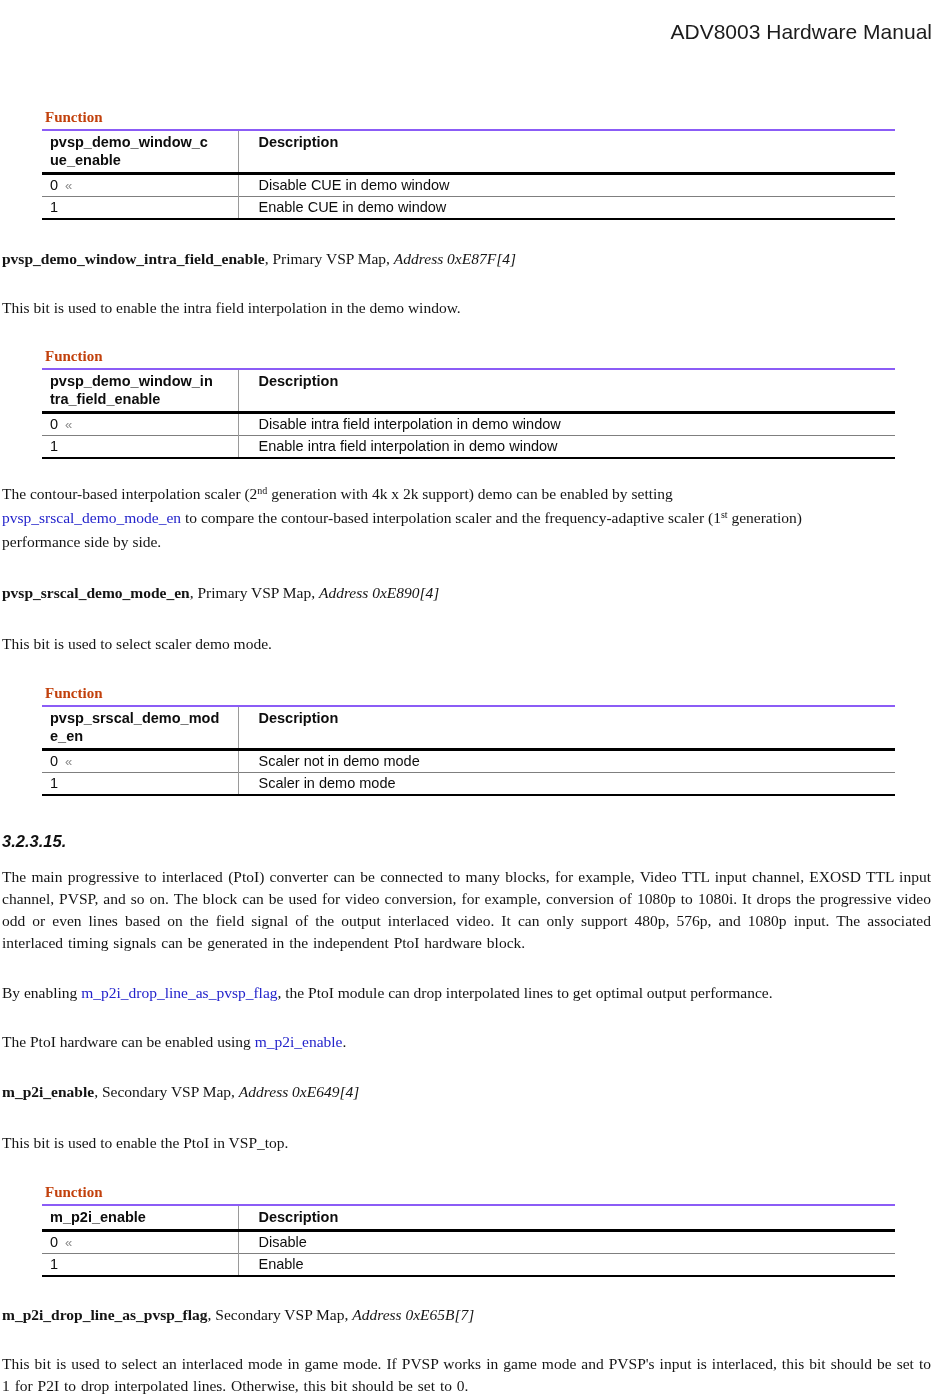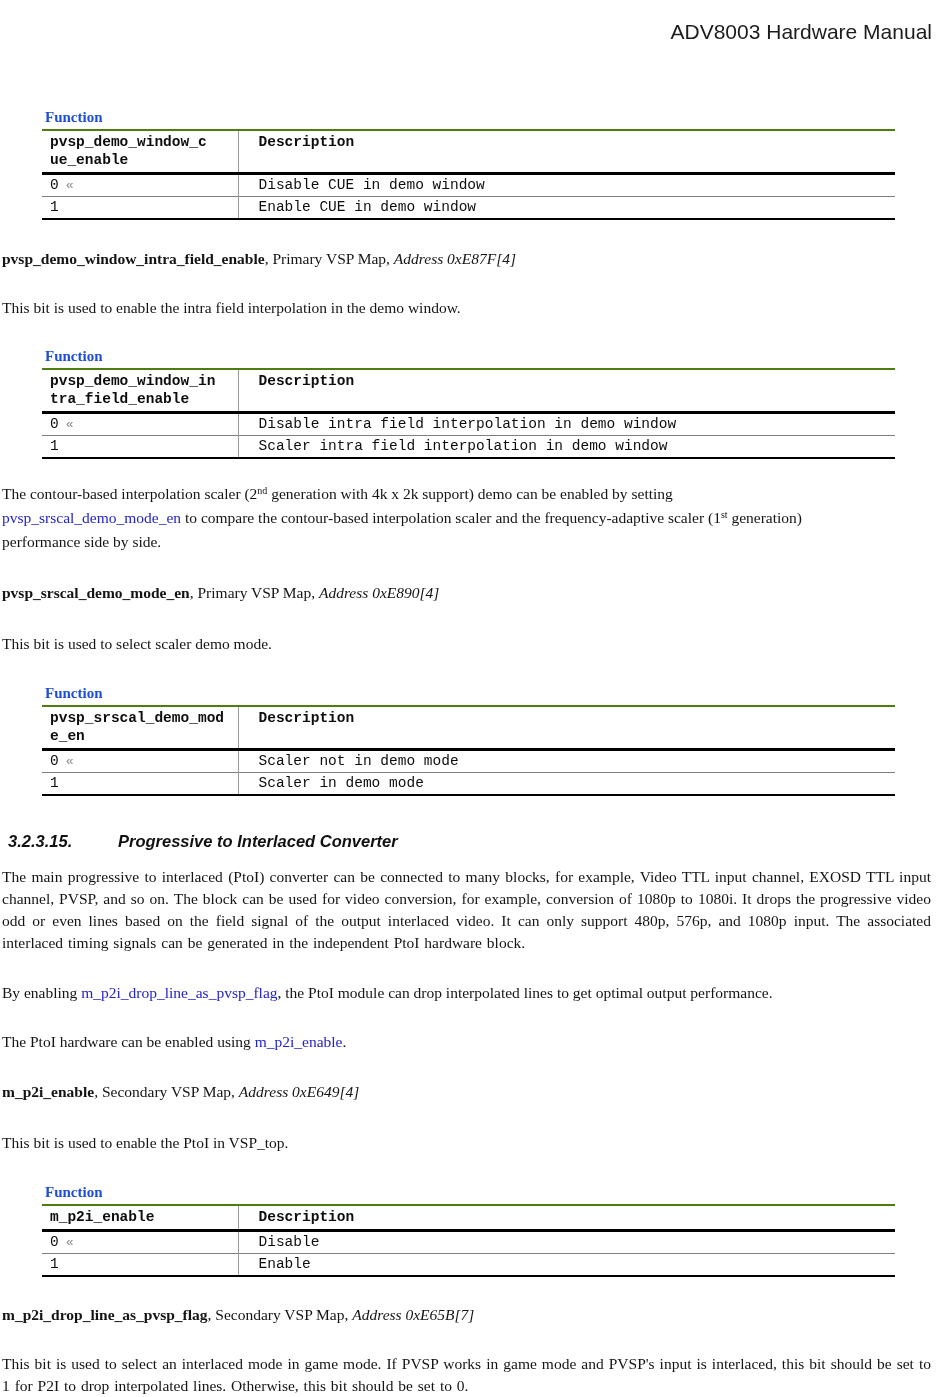--- a/index.html
+++ b/index.html
@@ -19,35 +19,35 @@
   }
   .lead{white-space:nowrap;}
   .prewrap{white-space:pre-wrap;}
   .just{text-align:justify;word-spacing:1px;}
   .seg-b{font-weight:bold;}
   .seg-i{font-style:italic;}
   .seg-link{color:var(--link-color,#2323cb);}
   .seg-sup{font-size:10px;position:relative;top:-5px;}
   
   .section-heading{
-    margin:0;padding-left:8px;display:flex;
+    margin:0;padding-left:2px;display:flex;
     font-family:"Liberation Sans", sans-serif;font-style:italic;font-weight:bold;
     font-size:16.5px;color:#111;line-height:19px;
   }
   .sec-num{width:110px;flex:0 0 110px;}
   
   .table-block{margin-left:42px;width:853px;}
   .tbl-label{
-    font-weight:bold;font-size:15px;color:#1d4ed8;
+    font-weight:bold;font-size:15px;color:#c2410c;
     padding-left:3px;margin-bottom:3px;line-height:18px;
   }
   table.reg-table{
     border-collapse:collapse;width:853px;table-layout:fixed;
-    font-family:Liberation Mono, monospace;font-size:14.5px;color:#0d0d0d;
-    border-top:2px solid #4d7c0f;border-bottom:2px solid #000;
+    font-family:Liberation Sans, sans-serif;font-size:14.5px;color:#0d0d0d;
+    border-top:2px solid #8b5cf6;border-bottom:2px solid #000;
   }
   table.reg-table col.c1{width:196px;}
   table.reg-table th{
     text-align:left;font-weight:bold;vertical-align:top;
     padding:2px 8px 3px 8px;line-height:18px;white-space:pre-line;
     border-bottom:3px solid #000;
   }
   table.reg-table td{
     padding:1px 8px;height:19px;line-height:18px;vertical-align:top;
   }
@@ -123,21 +123,21 @@
         <th class="desc">Description</th>
       </tr>
     </thead>
     <tbody>
       <tr>
         <td class="val"><span>0</span><span class="marker">«</span></td>
         <td class="desc">Disable intra field interpolation in demo window</td>
       </tr>
       <tr>
         <td class="val"><span>1</span></td>
-        <td class="desc">Scaler intra field interpolation in demo window</td>
+        <td class="desc">Enable intra field interpolation in demo window</td>
       </tr>
     </tbody>
   </table>
 </section>
 
 <p class="body-text prewrap" id="para-contour"><span>The contour-based interpolation scaler (2</span><span class="seg-sup">nd</span><span> generation with 4k x 2k support) demo can be enabled by setting
 </span><span class="seg-link">pvsp_srscal_demo_mode_en</span><span> to compare the contour-based interpolation scaler and the frequency-adaptive scaler (1</span><span class="seg-sup">st</span><span> generation)
 performance side by side.</span></p>
 
 <p class="lead" id="lead2"><span class="seg-b">pvsp_srscal_demo_mode_en</span><span>, Primary VSP Map, </span><span class="seg-i">Address 0xE890[4]</span></p>
@@ -165,21 +165,20 @@
       <tr>
         <td class="val"><span>1</span></td>
         <td class="desc">Scaler in demo mode</td>
       </tr>
     </tbody>
   </table>
 </section>
 
 <h3 class="section-heading" id="heading">
   <span class="sec-num">3.2.3.15.</span>
-  <span class="sec-title">Progressive to Interlaced Converter</span>
 </h3>
 
 <p class="body-text just" id="para-ptoi">The main progressive to interlaced (PtoI) converter can be connected to many blocks, for example, Video TTL input channel, EXOSD TTL input channel, PVSP, and so on. The block can be used for video conversion, for example, conversion of 1080p to 1080i. It drops the progressive video odd or even lines based on the field signal of the output interlaced video. It can only support 480p, 576p, and 1080p input. The associated interlaced timing signals can be generated in the independent PtoI hardware block.</p>
 <p class="body-text" id="para-by"><span>By enabling </span><span class="seg-link">m_p2i_drop_line_as_pvsp_flag</span><span>, the PtoI module can drop interpolated lines to get optimal output performance.</span></p>
 <p class="body-text" id="para-hw"><span>The PtoI hardware can be enabled using </span><span class="seg-link">m_p2i_enable</span><span>.</span></p>
 
 <p class="lead" id="lead3"><span class="seg-b">m_p2i_enable</span><span>, Secondary VSP Map, </span><span class="seg-i">Address 0xE649[4]</span></p>
 <p class="body-text" id="body3">This bit is used to enable the PtoI in VSP_top.</p>
 
 <section class="table-block" id="tb4">

